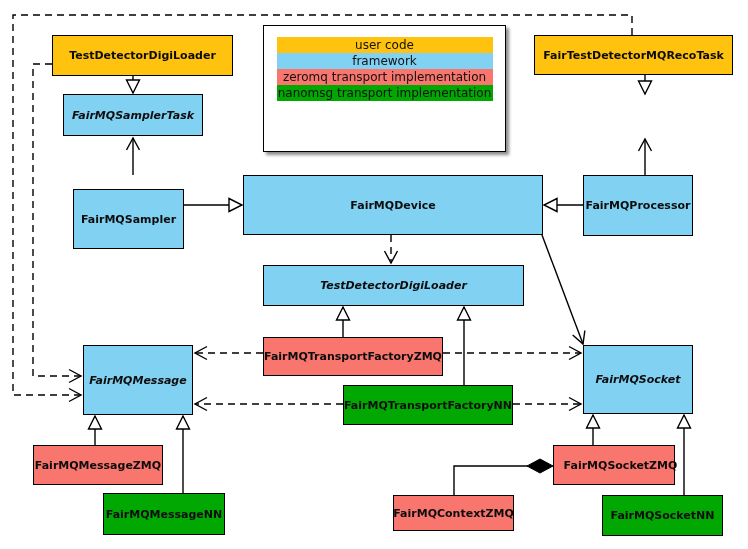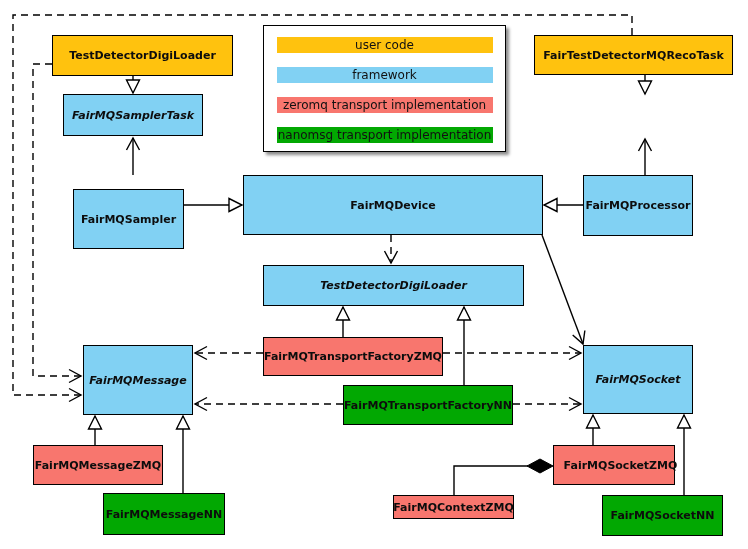--- a/index.html
+++ b/index.html
@@ -12,21 +12,21 @@
     position:absolute;box-sizing:border-box;border:1.4px solid #000;
     display:flex;align-items:center;justify-content:center;
     font-size:11px;font-weight:bold;color:#0d0d0d;white-space:nowrap;
     z-index:2;
   }
   .abstract{font-style:italic;}
   .legend-box{
     position:absolute;box-sizing:border-box;border:1.5px solid #000;background:#fff;
     box-shadow:3px 3px 3px rgba(0,0,0,0.45);
     display:flex;flex-direction:column;align-items:center;
-    padding-top:11px;gap:14px;z-index:3;
+    padding-top:11px;z-index:3;
   }
   .legend-item{
     box-sizing:border-box;width:216px;height:16px;line-height:16px;
     text-align:center;font-size:12px;color:#111;white-space:nowrap;
   }
   svg.edges{position:absolute;left:0;top:0;z-index:5;pointer-events:none;}
   svg.edges line, svg.edges polyline{stroke:#000;stroke-width:1.4;fill:none;}
   svg.edges .dashed{stroke-dasharray:7,5;}
 </style>
 </head>
@@ -54,21 +54,21 @@
   <div class="node" style="left: 343px; top: 385px; width: 170px; height: 40px; background-color: rgb(2, 168, 2);">FairMQTransportFactoryNN</div>
 
   <div class="node abstract" style="left: 83px; top: 345px; width: 110px; height: 70px; background-color: rgb(129, 209, 243);">FairMQMessage</div>
 
   <div class="node abstract" style="left: 583px; top: 345px; width: 110px; height: 69px; background-color: rgb(129, 209, 243);">FairMQSocket</div>
 
   <div class="node" style="left: 33px; top: 445px; width: 130px; height: 40px; background-color: rgb(248, 118, 110);">FairMQMessageZMQ</div>
 
   <div class="node" style="left: 103px; top: 493px; width: 122px; height: 42px; background-color: rgb(2, 168, 2);">FairMQMessageNN</div>
 
-  <div class="node" style="left: 393px; top: 495px; width: 121px; height: 24px; background-color: rgb(248, 118, 110);">FairMQContextZMQ</div>
+  <div class="node" style="left: 393px; top: 495px; width: 121px; height: 36px; background-color: rgb(248, 118, 110);">FairMQContextZMQ</div>
 
   <div class="node" style="left: 553px; top: 445px; width: 122px; height: 40px; background-color: rgb(248, 118, 110); padding-left: 13px;">FairMQSocketZMQ</div>
 
   <div class="node" style="left: 602px; top: 495px; width: 121px; height: 41px; background-color: rgb(2, 168, 2);">FairMQSocketNN</div>
 
   <div class="legend-box" style="left:263px;top:25px;width:243px;height:127px">
     <div class="legend-item" style="background-color: rgb(255, 194, 14);">user code</div>
     <div class="legend-item" style="background-color: rgb(129, 209, 243);">framework</div>
     <div class="legend-item" style="background-color: rgb(248, 118, 110);">zeromq transport implementation</div>
     <div class="legend-item" style="background-color: rgb(2, 168, 2);">nanomsg transport implementation</div>

